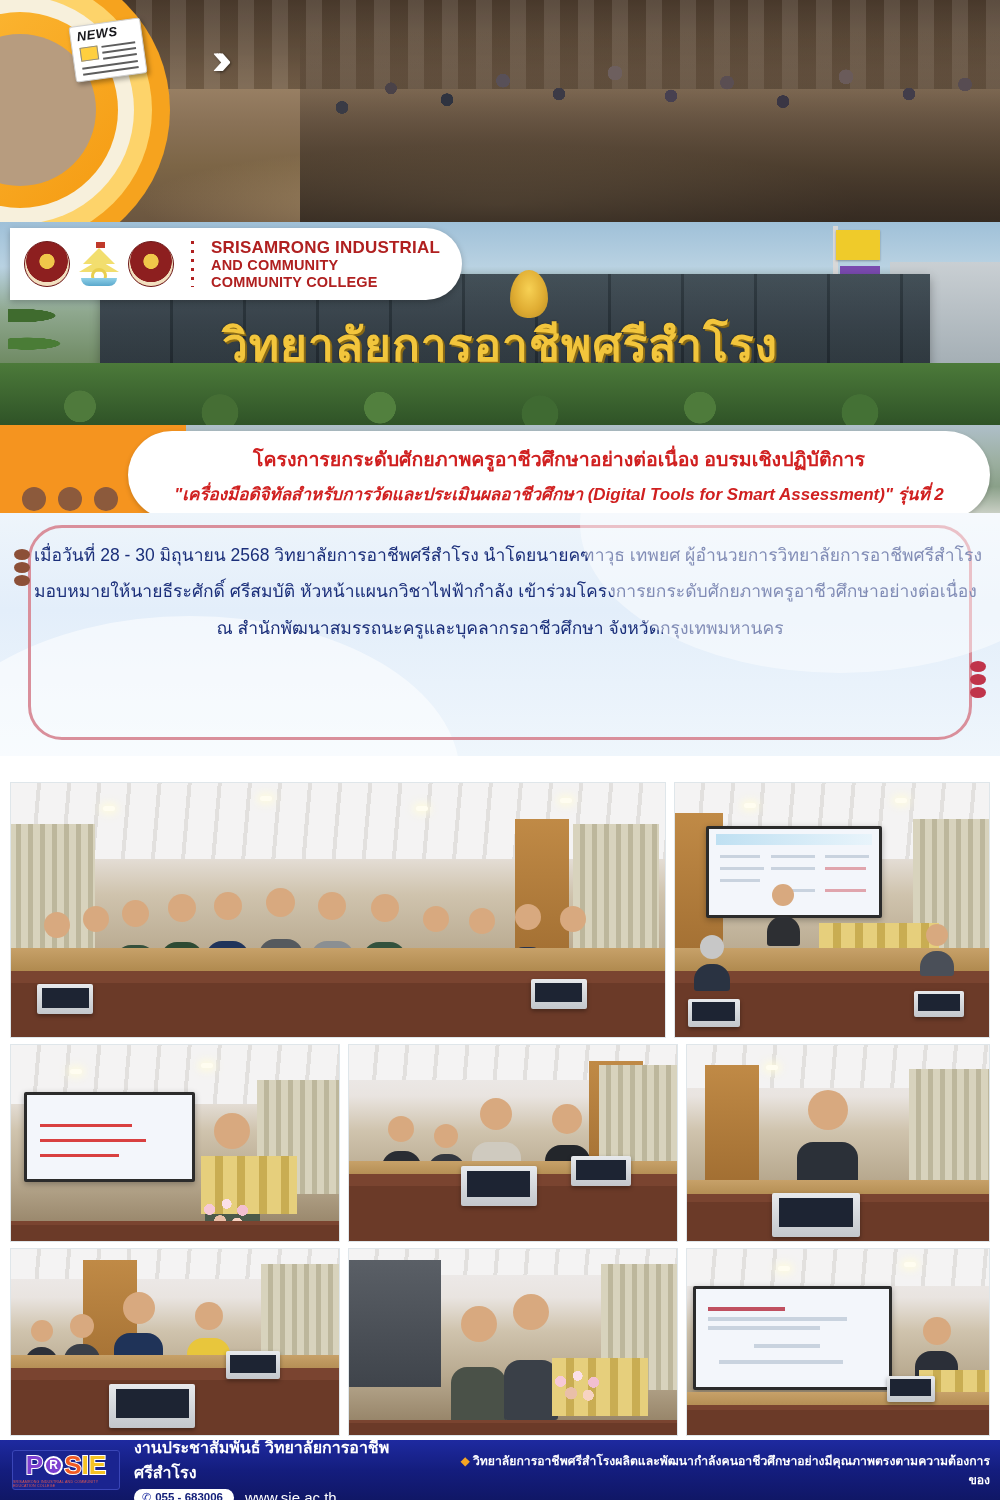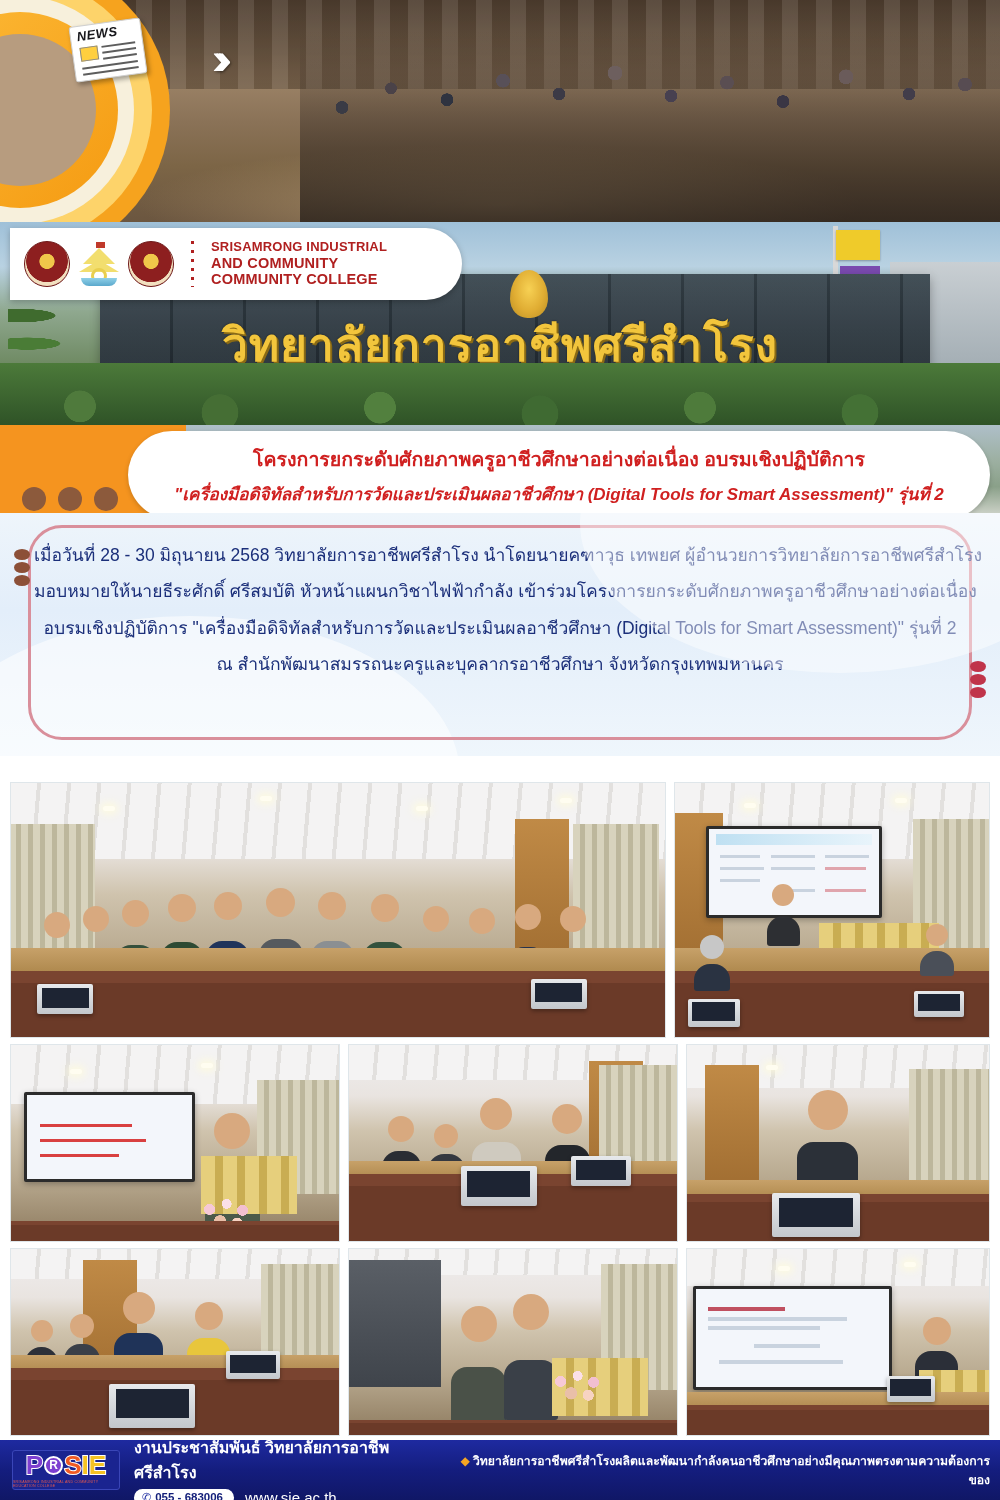--- a/index.html
+++ b/index.html
@@ -180,21 +180,21 @@
   .logo-th{ display:flex; flex-direction:column; line-height:1; margin-left:2px; }
   .logo-th-1{ font-size:25px; font-weight:bold; color:#b02020; letter-spacing:.3px; }
   .logo-th-2{ font-size:15px; font-weight:bold; color:#2b2b2b; margin-top:2px; }
   .logo-th-3{ font-size:5.5px; color:#b02020; margin-top:3px; line-height:1.5; }
   .logo-dots{
     width:3px; height:46px; margin:0 8px;
     background:repeating-linear-gradient(180deg,#b02020 0 3px, rgba(0,0,0,0) 3px 9px);
     flex:0 0 auto;
   }
   .logo-en{ display:flex; flex-direction:column; line-height:1.12; }
-  .logo-en div{ font-size:13px; font-weight:bold; color:#b02020; letter-spacing:.2px; }
+  .logo-en div{ font-size:17px; font-weight:bold; color:#b02020; letter-spacing:.2px; }
   .logo-en .big{ font-size:14.5px; }
 
   
   .title-bar{
     position:relative; width:1000px; height:88px; overflow:hidden;
     background:linear-gradient(180deg,#cfd8de,#b9c6cf);
   }
   .title-bg-photo{
     position:absolute; inset:0;
     background:linear-gradient(180deg,#aebfc9 0%,#9db0a2 40%,#8aa089 70%,#c9cfc4 100%);
@@ -445,21 +445,20 @@
         <div class="bead"></div>
     </div>
     <div class="beads right">
       <div class="bead"></div>
         <div class="bead"></div>
         <div class="bead"></div>
     </div>
     <div class="body-text">
       <p>เมื่อวันที่  28 - 30 มิถุนายน 2568 วิทยาลัยการอาชีพศรีสำโรง นำโดยนายคฑาวุธ เทพยศ ผู้อำนวยการวิทยาลัยการอาชีพศรีสำโรง</p>
       <p>มอบหมายให้นายธีระศักดิ์  ศรีสมบัติ หัวหน้าแผนกวิชาไฟฟ้ากำลัง เข้าร่วมโครงการยกระดับศักยภาพครูอาชีวศึกษาอย่างต่อเนื่อง</p>
-      <p>อบรมเชิงปฏิบัติการ "เครื่องมือดิจิทัลสำหรับการวัดและประเมินผลอาชีวศึกษา (Digital Tools for Smart Assessment)" รุ่นที่ 2</p>
       <p>ณ สำนักพัฒนาสมรรถนะครูและบุคลากรอาชีวศึกษา จังหวัดกรุงเทพมหานคร</p>
     </div>
   </div>
 
   <div class="grid">
 
     <div class="ph" style="left:10px; top:4px; width:656px; height:256px;">
       <div class="room">
         <div class="ceil"></div>
         <div class="ceil-lamp" style="left:14%; top:9%;"></div>

